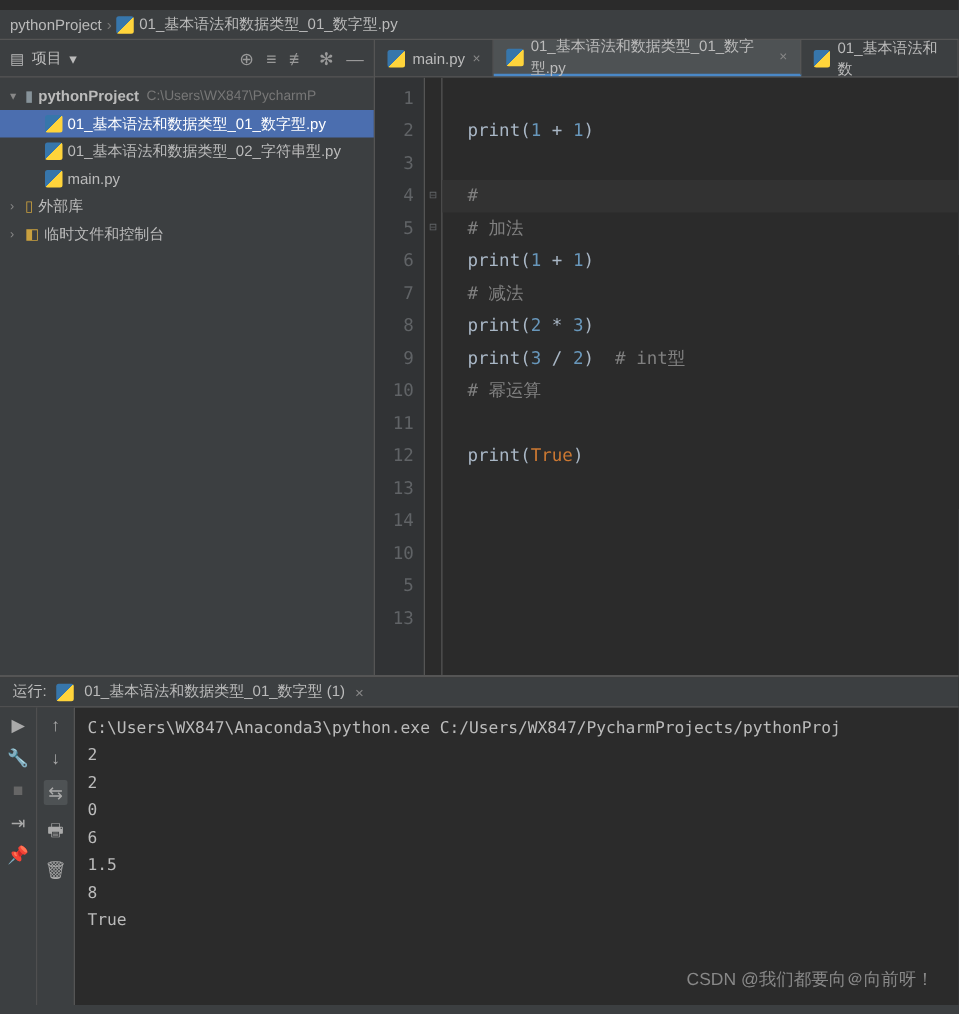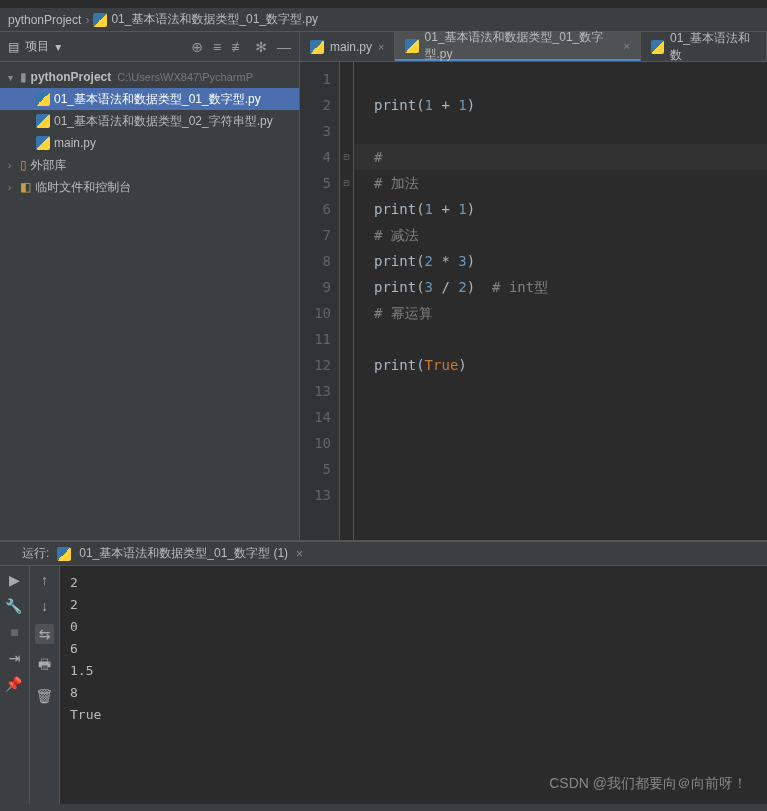--- a/index.html
+++ b/index.html
@@ -103,21 +103,21 @@
     .cm { color: #808080; }
     .bool { color: #cc7832; }
     .op { color: #a9b7c6; }
     .paren { color: #a9b7c6; }
     .run-panel { border-top: 2px solid #555; background: #2b2b2b; height: 264px; display: flex; flex-direction: column; }
     .run-header {
       height: 24px;
       background: #3c3f41;
       display: flex;
       align-items: center;
-      padding: 0 22px;
+      padding: 0 10px;
       gap: 8px;
       border-bottom: 1px solid #555;
     }
     .run-body { flex: 1; display: flex; }
     .run-left-btns {
       width: 30px;
       background: #3c3f41;
       display: flex;
       flex-direction: column;
       align-items: center;
@@ -318,20 +318,21 @@
       <span>📌</span>
     </div>
     <div class="run-left-btns2">
       <span>↑</span>
       <span>↓</span>
       <span class="sel">⇆</span>
       <span>🖶</span>
       <span>🗑</span>
     </div>
     <div class="run-out">
+      <div>C:\Users\WX847\Anaconda3\python.exe C:/Users/WX847/PycharmProjects/pythonProj</div>
       <div>2</div>
       <div>2</div>
       <div>0</div>
       <div>6</div>
       <div>1.5</div>
       <div>8</div>
       <div>True</div>
     </div>
   </div>
 </div>

